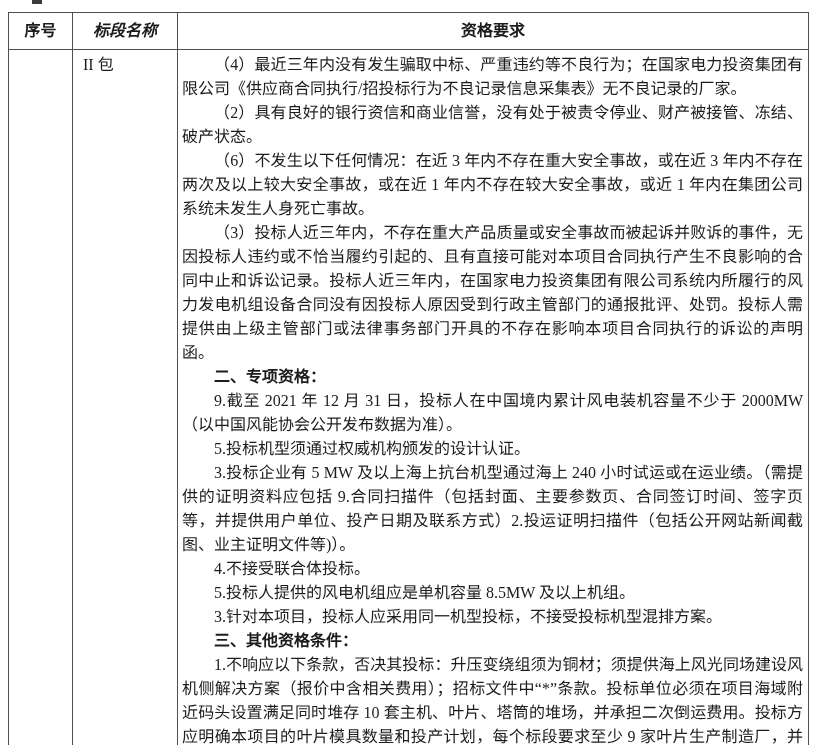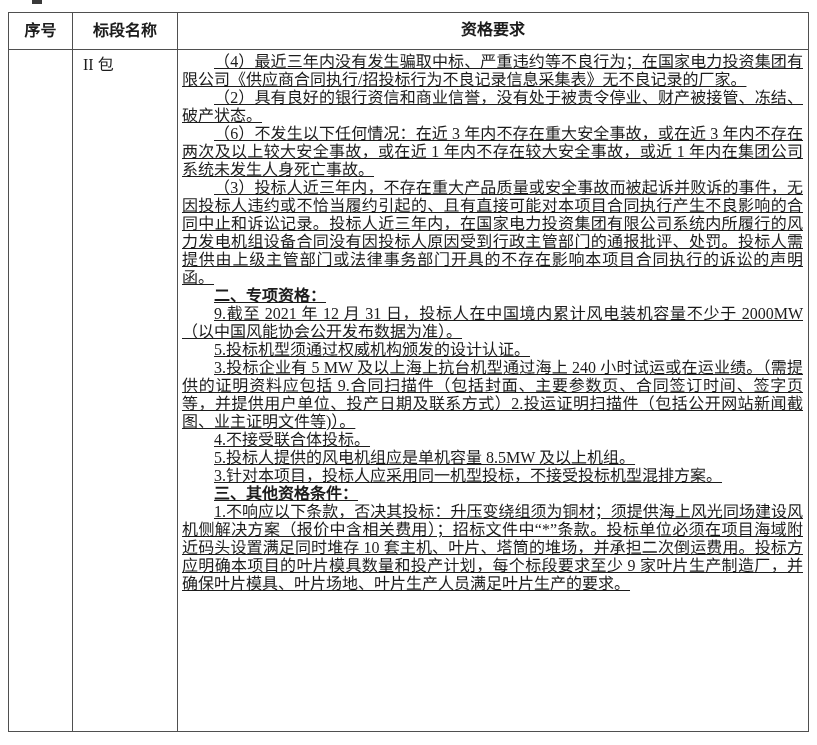--- a/index.html
+++ b/index.html
@@ -36,44 +36,43 @@
     border: 1px solid #4f4f4f;
     font-size: 16px;
   }
   .qual-table th {
     font-weight: bold;
     text-align: center;
     padding: 9px 2px;
     line-height: 18px;
   }
   .col-serial  { width: 59px; }
-  .col-section { width: 100px; }
-  .col-req     { width: auto; font-family: Liberation Mono, monospace; }
+  .col-section { width: 100px; font-style: italic; }
+  .col-req     { width: auto; }
   td.cell-serial {
     vertical-align: top;
   }
   td.cell-section {
     vertical-align: top;
     padding: 4px 4px 4px 10px;
     line-height: 21px;
     margin-top: 28px;
   }
   td.cell-req {
     vertical-align: top;
     padding: 3px 5px 6px 4px;
     height: 672px;
   }
   .req-p {
     margin: 0;
     font-size: 16px;
-    line-height: 18px;
+    line-height: 24px;
     text-align: justify;
     text-indent: 2em;
     letter-spacing: 0;
-    text-decoration: underline;
   }
   .req-p.bold {
     font-weight: bold;
   }
 </style>
 </head>
 <body>
 
 <div class="page-edge-artifact"></div>
 

